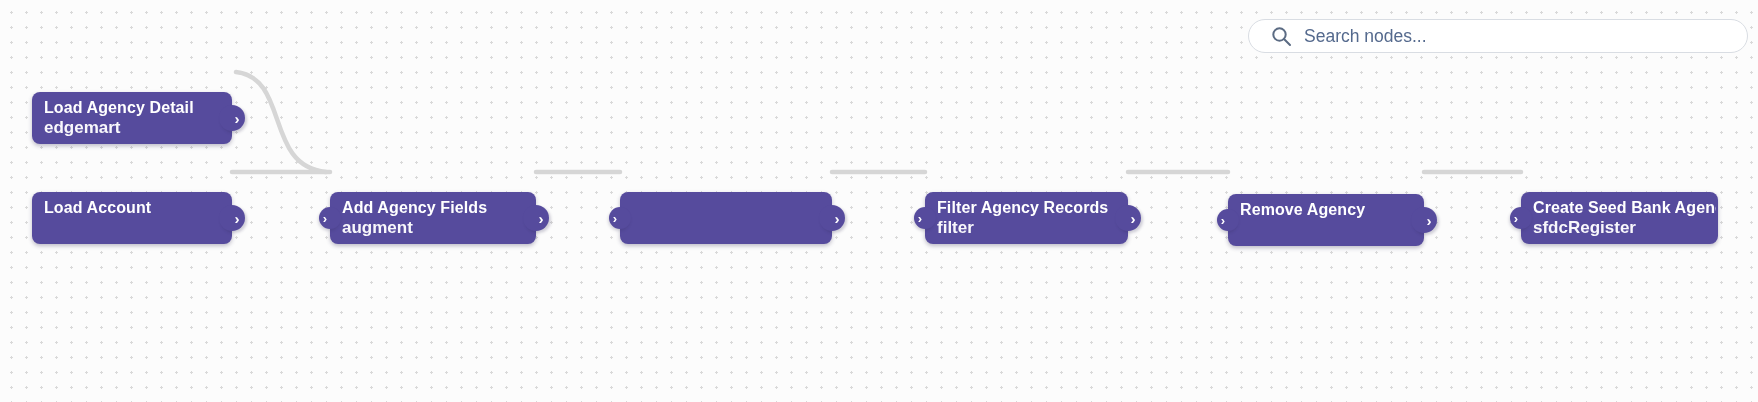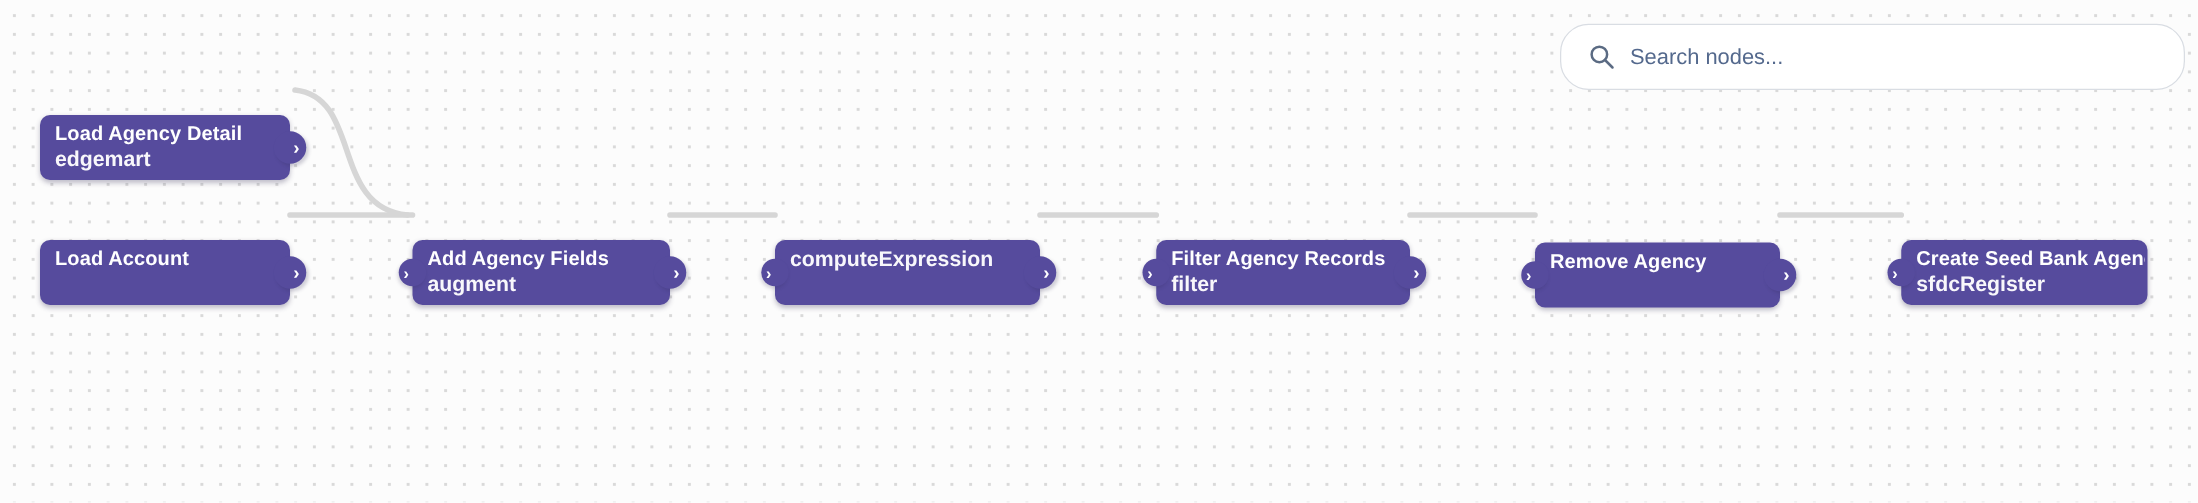--- a/index.html
+++ b/index.html
@@ -80,21 +80,21 @@
     width: 22px; height: 22px;
     left: -11px;
     margin-top: -11px;
     box-shadow: -1px 2px 3px rgba(45,40,80,0.18);
   }
   .port.in::after { transform: translateX(-5px); font-size: 13px; }
   
   .searchbox {
     position: absolute;
     left: 1248px; top: 19px;
-    width: 500px; height: 53px;
+    width: 500px; height: 34px;
     background: #ffffff;
     border: 1px solid #d9dde3;
     border-radius: 23px;
     display: flex;
     align-items: center;
     padding: 0 18px 0 22px;
     z-index: 3;
   }
   .sicon { flex: 0 0 auto; margin-right: 12px; }
   .searchbox input {
@@ -134,21 +134,20 @@
     <span class="port out" style="background: rgb(86, 75, 157);"></span>
   </div>
       <div class="node" style="left: 330px; top: 146px; width: 206px; background: rgb(86, 75, 157);">
     <span class="port in" style="background: rgb(86, 75, 157);"></span>
     <div class="ntitle">Add Agency Fields</div>
     <div class="nsub">augment</div>
     <span class="port out" style="background: rgb(86, 75, 157);"></span>
   </div>
       <div class="node" style="left: 620px; top: 146px; width: 212px; background: rgb(86, 75, 157);">
     <span class="port in" style="background: rgb(86, 75, 157);"></span>
-    <div class="nsub">computeExpression</div>
     <span class="port out" style="background: rgb(86, 75, 157);"></span>
   </div>
       <div class="node" style="left: 925px; top: 146px; width: 203px; background: rgb(86, 75, 157);">
     <span class="port in" style="background: rgb(86, 75, 157);"></span>
     <div class="ntitle">Filter Agency Records</div>
     <div class="nsub">filter</div>
     <span class="port out" style="background: rgb(86, 75, 157);"></span>
   </div>
       <div class="node" style="left: 1228px; top: 148px; width: 196px; background: rgb(86, 75, 157);">
     <span class="port in" style="background: rgb(86, 75, 157);"></span>

